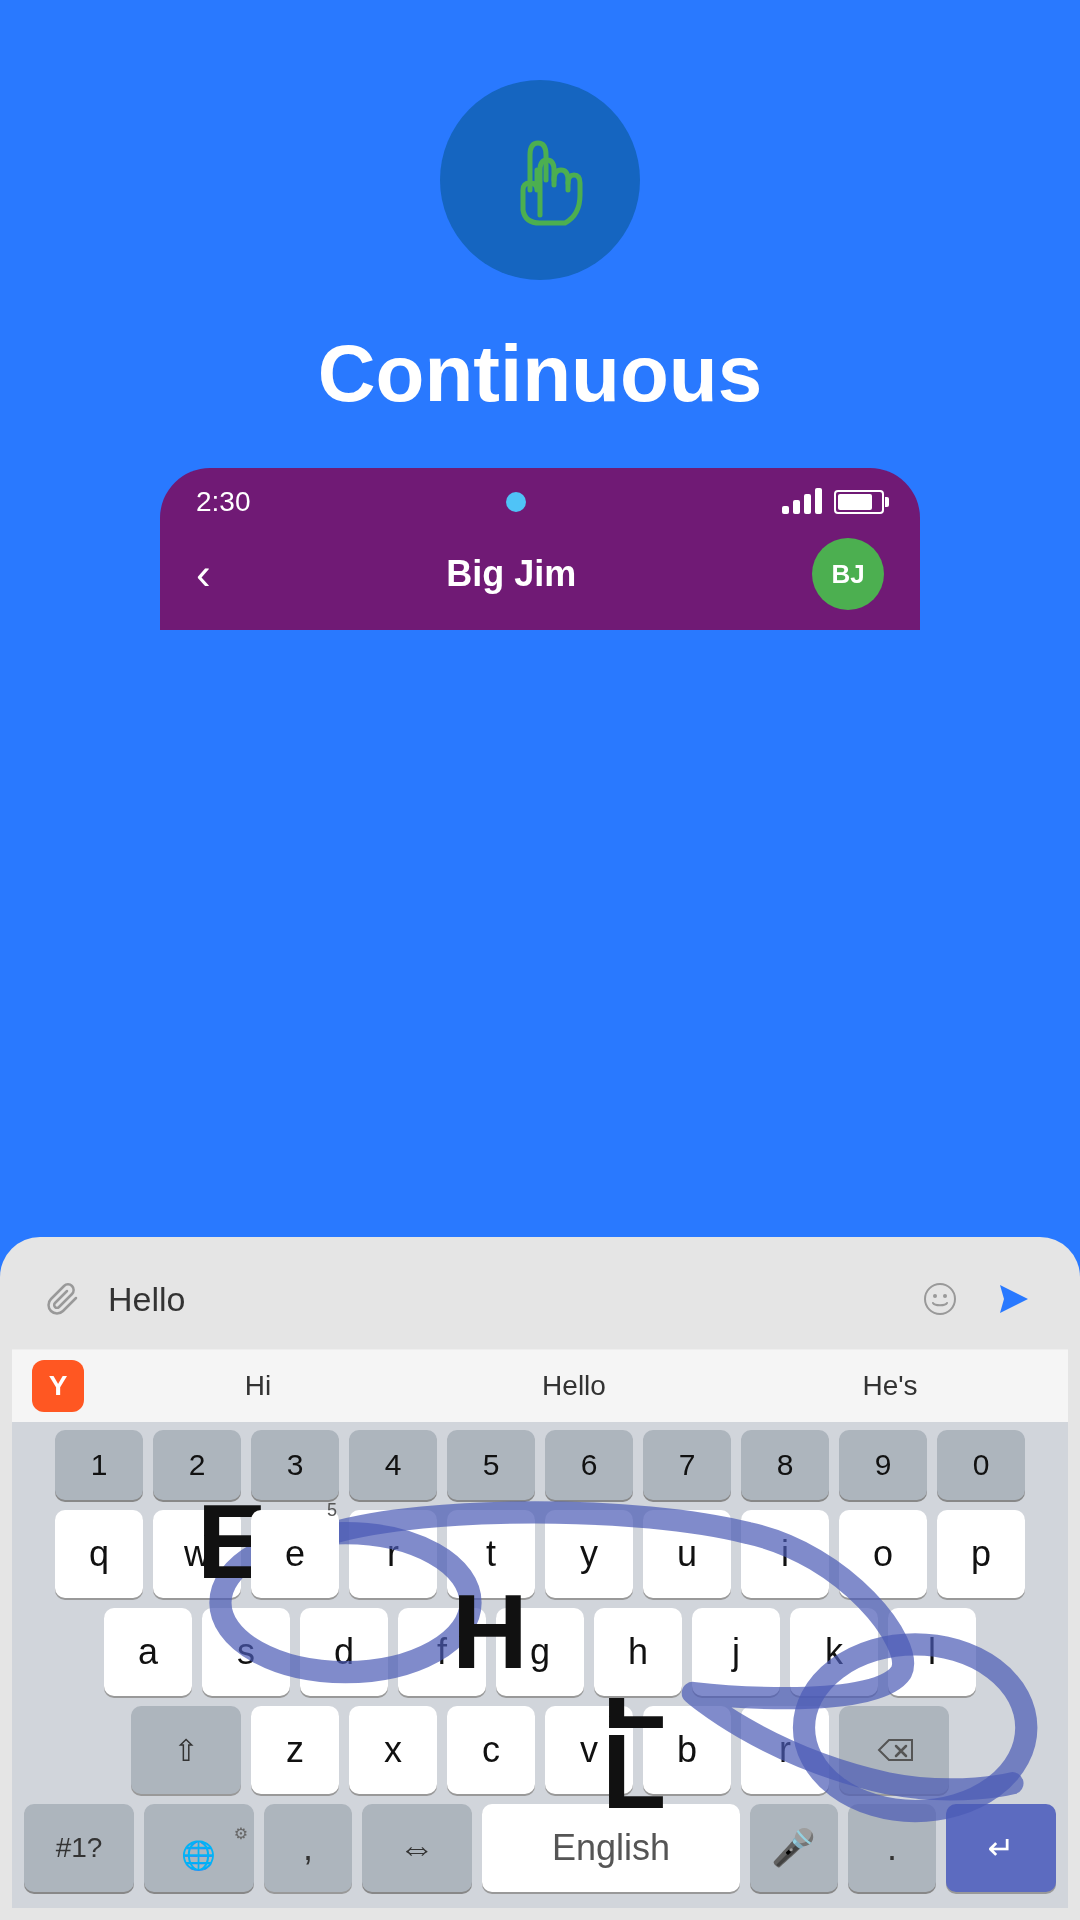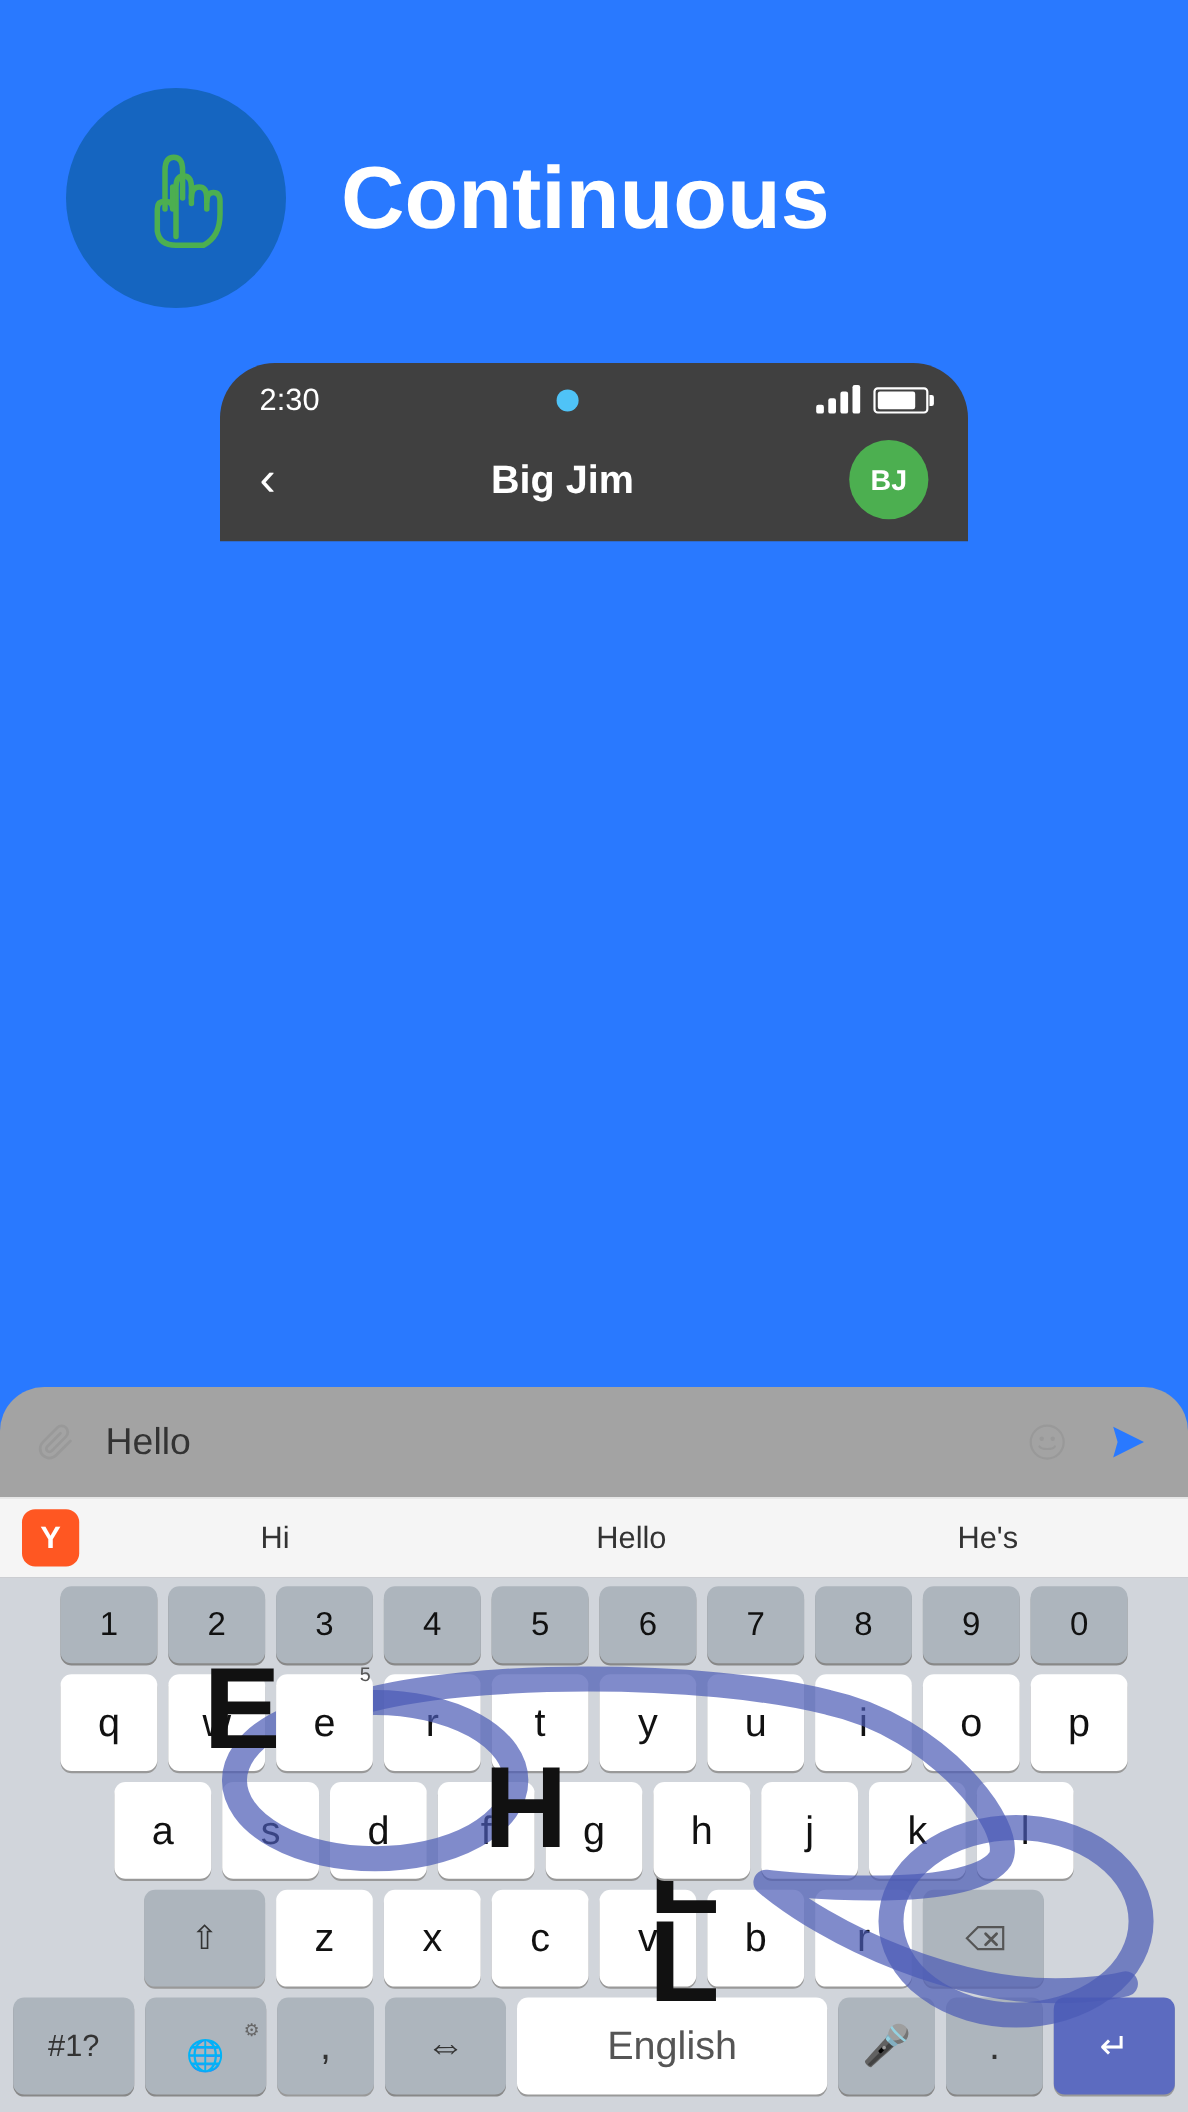--- a/index.html
+++ b/index.html
@@ -13,20 +13,21 @@
       overflow: hidden;
       position: relative;
     }
 
     
     .header-section {
       padding: 80px 60px 40px 60px;
       display: flex;
       align-items: center;
       gap: 50px;
+      flex-direction: column;
     }
 
     .hand-icon-circle {
       width: 200px;
       height: 200px;
       background: #1565C0;
       border-radius: 50%;
       display: flex;
       align-items: center;
       justify-content: center;
@@ -41,22 +42,22 @@
     .header-text {
       color: white;
       font-size: 80px;
       font-weight: 700;
       line-height: 1.1;
     }
 
     
     .phone-mockup {
       margin: 10px auto 16px auto;
-      width: 680px;
-      background: #404040;
+      width: 760px;
+      background: #701a75;
       border-radius: 50px 50px 0 0;
       overflow: hidden;
       position: relative;
     }
 
     
     .status-bar {
       padding: 18px 36px 10px 36px;
       display: flex;
       align-items: center;
@@ -193,23 +194,23 @@
       background: rgba(255,255,255,0.7);
       border-radius: 50%;
     }
 
     
     .keyboard-container {
       position: absolute;
       bottom: 0;
       left: 0;
       right: 0;
-      background: #a3a3a3;
+      background: #e5e5e5;
       border-radius: 40px 40px 0 0;
-      padding: 0;
+      padding: 12px;
       overflow: hidden;
     }
 
     
     .input-bar {
       display: flex;
       align-items: center;
       padding: 20px 24px;
       gap: 16px;
       border-bottom: 1px solid #eee;

